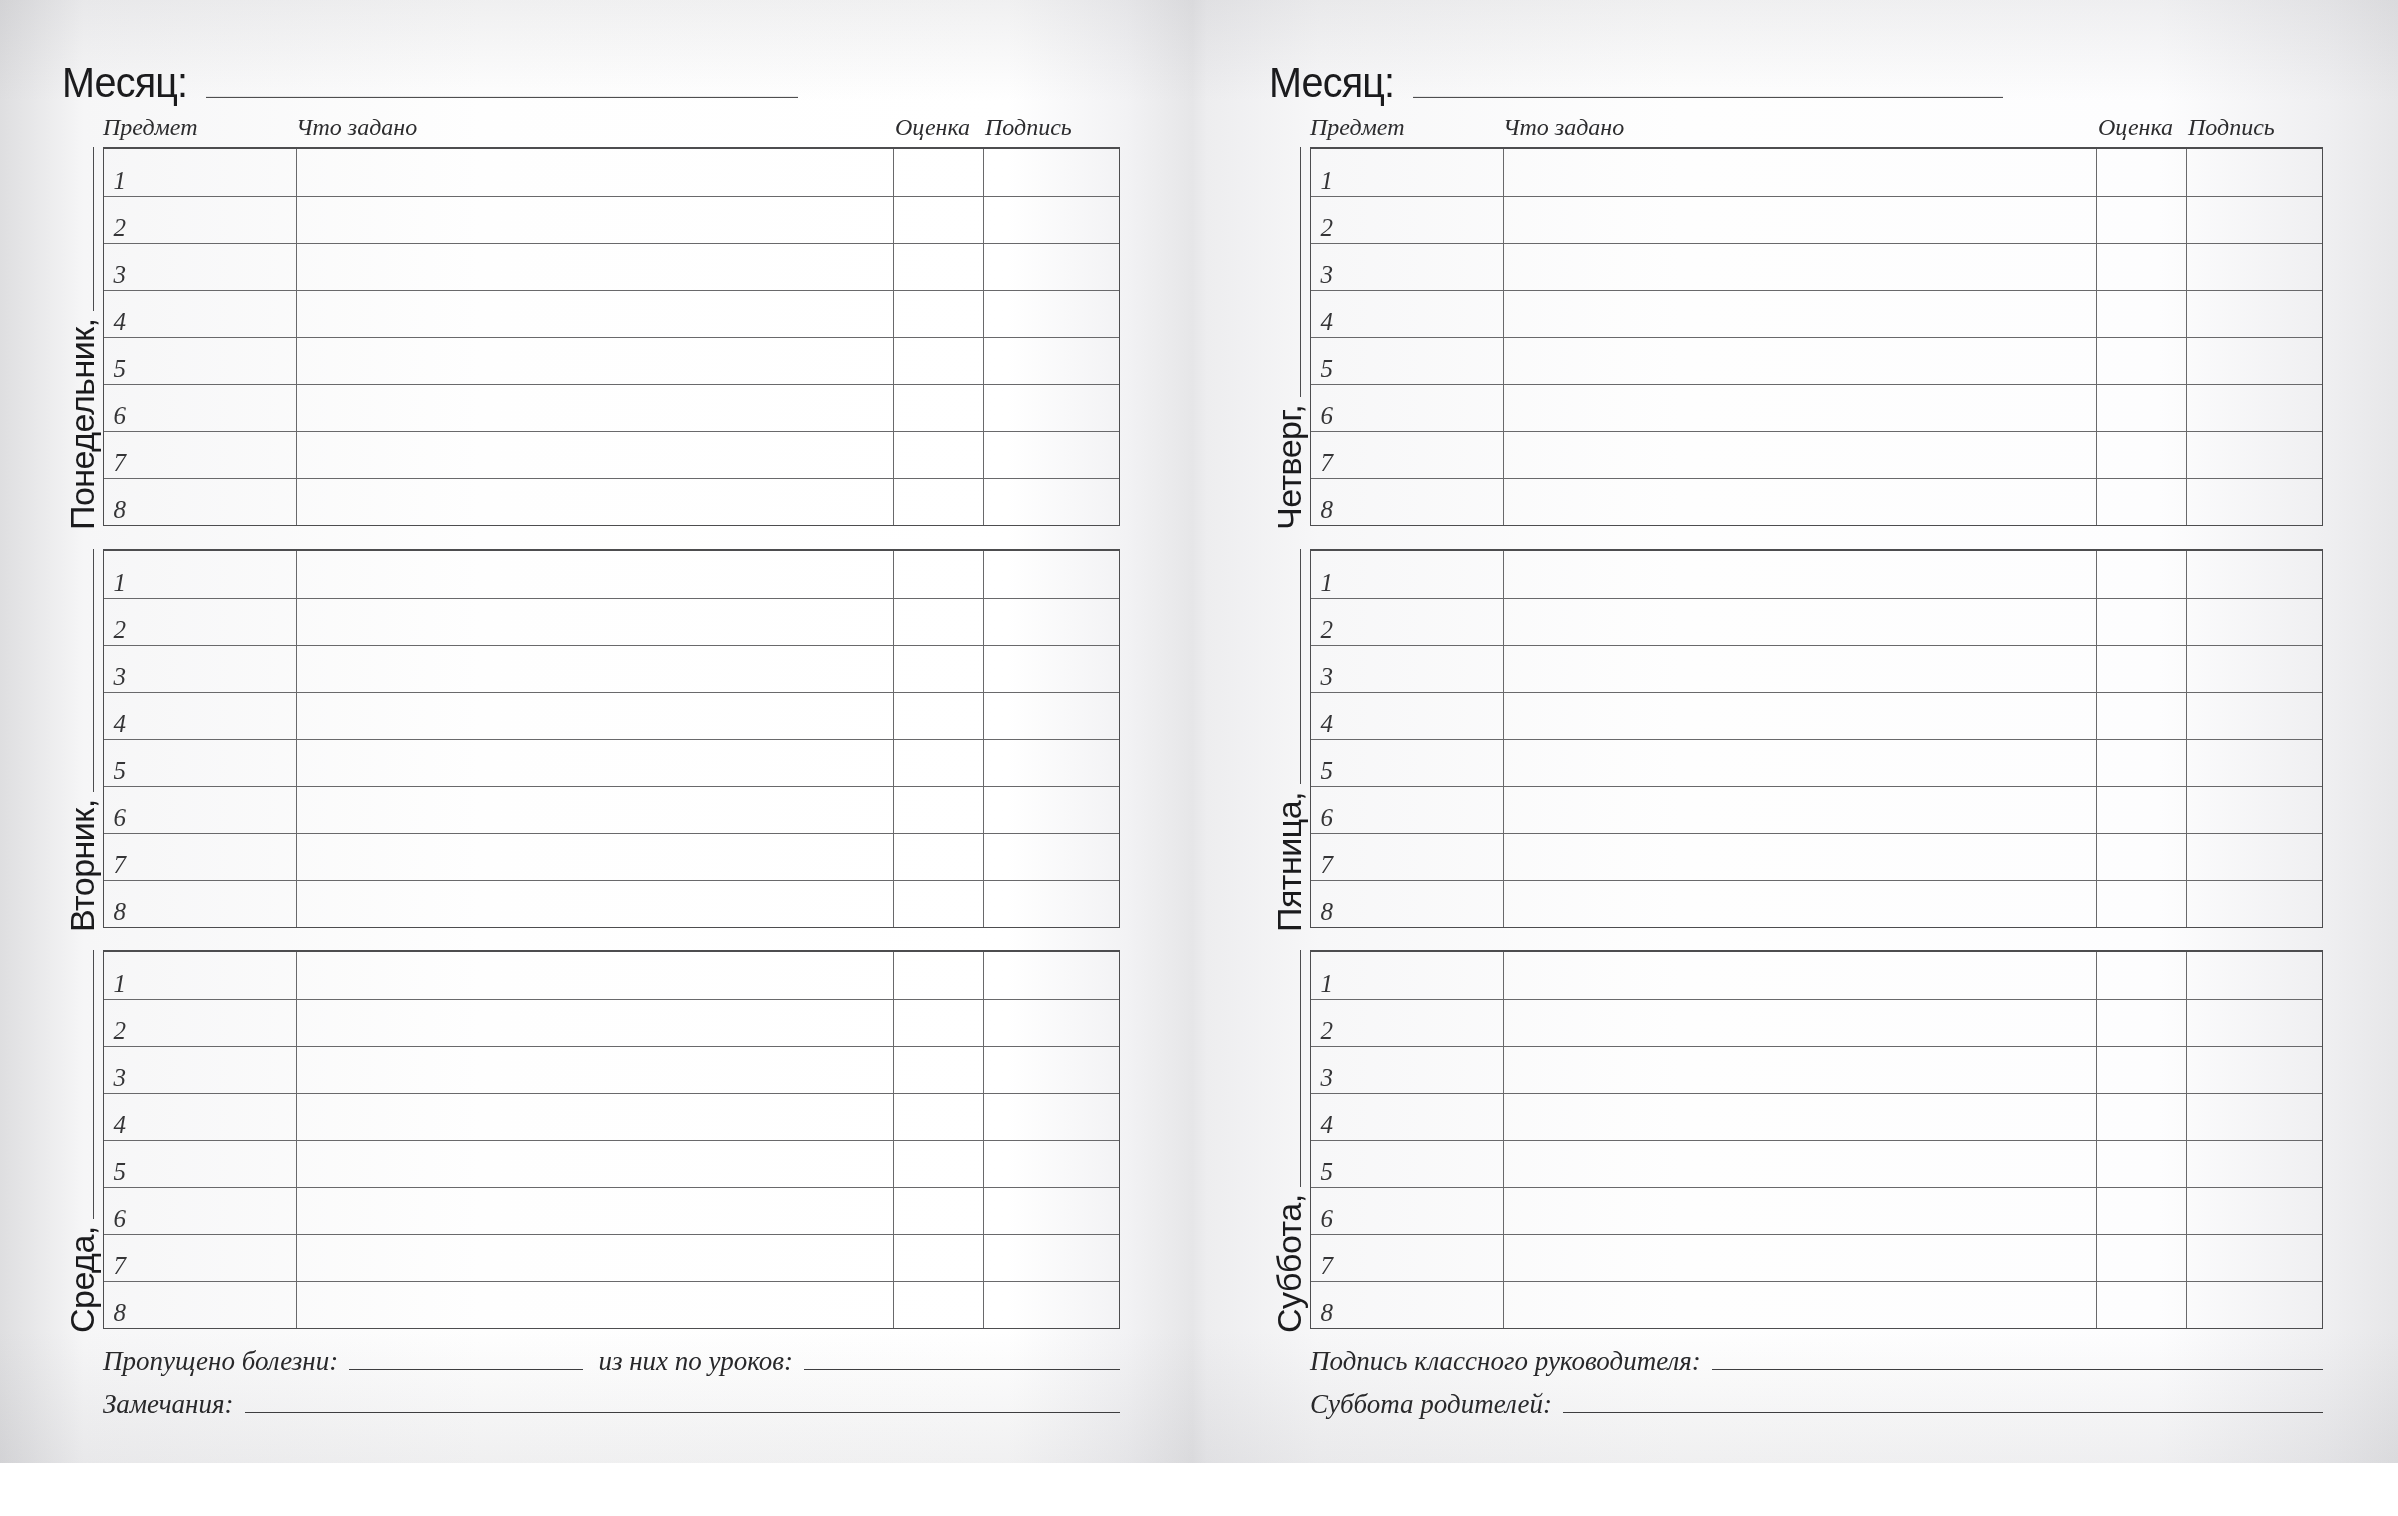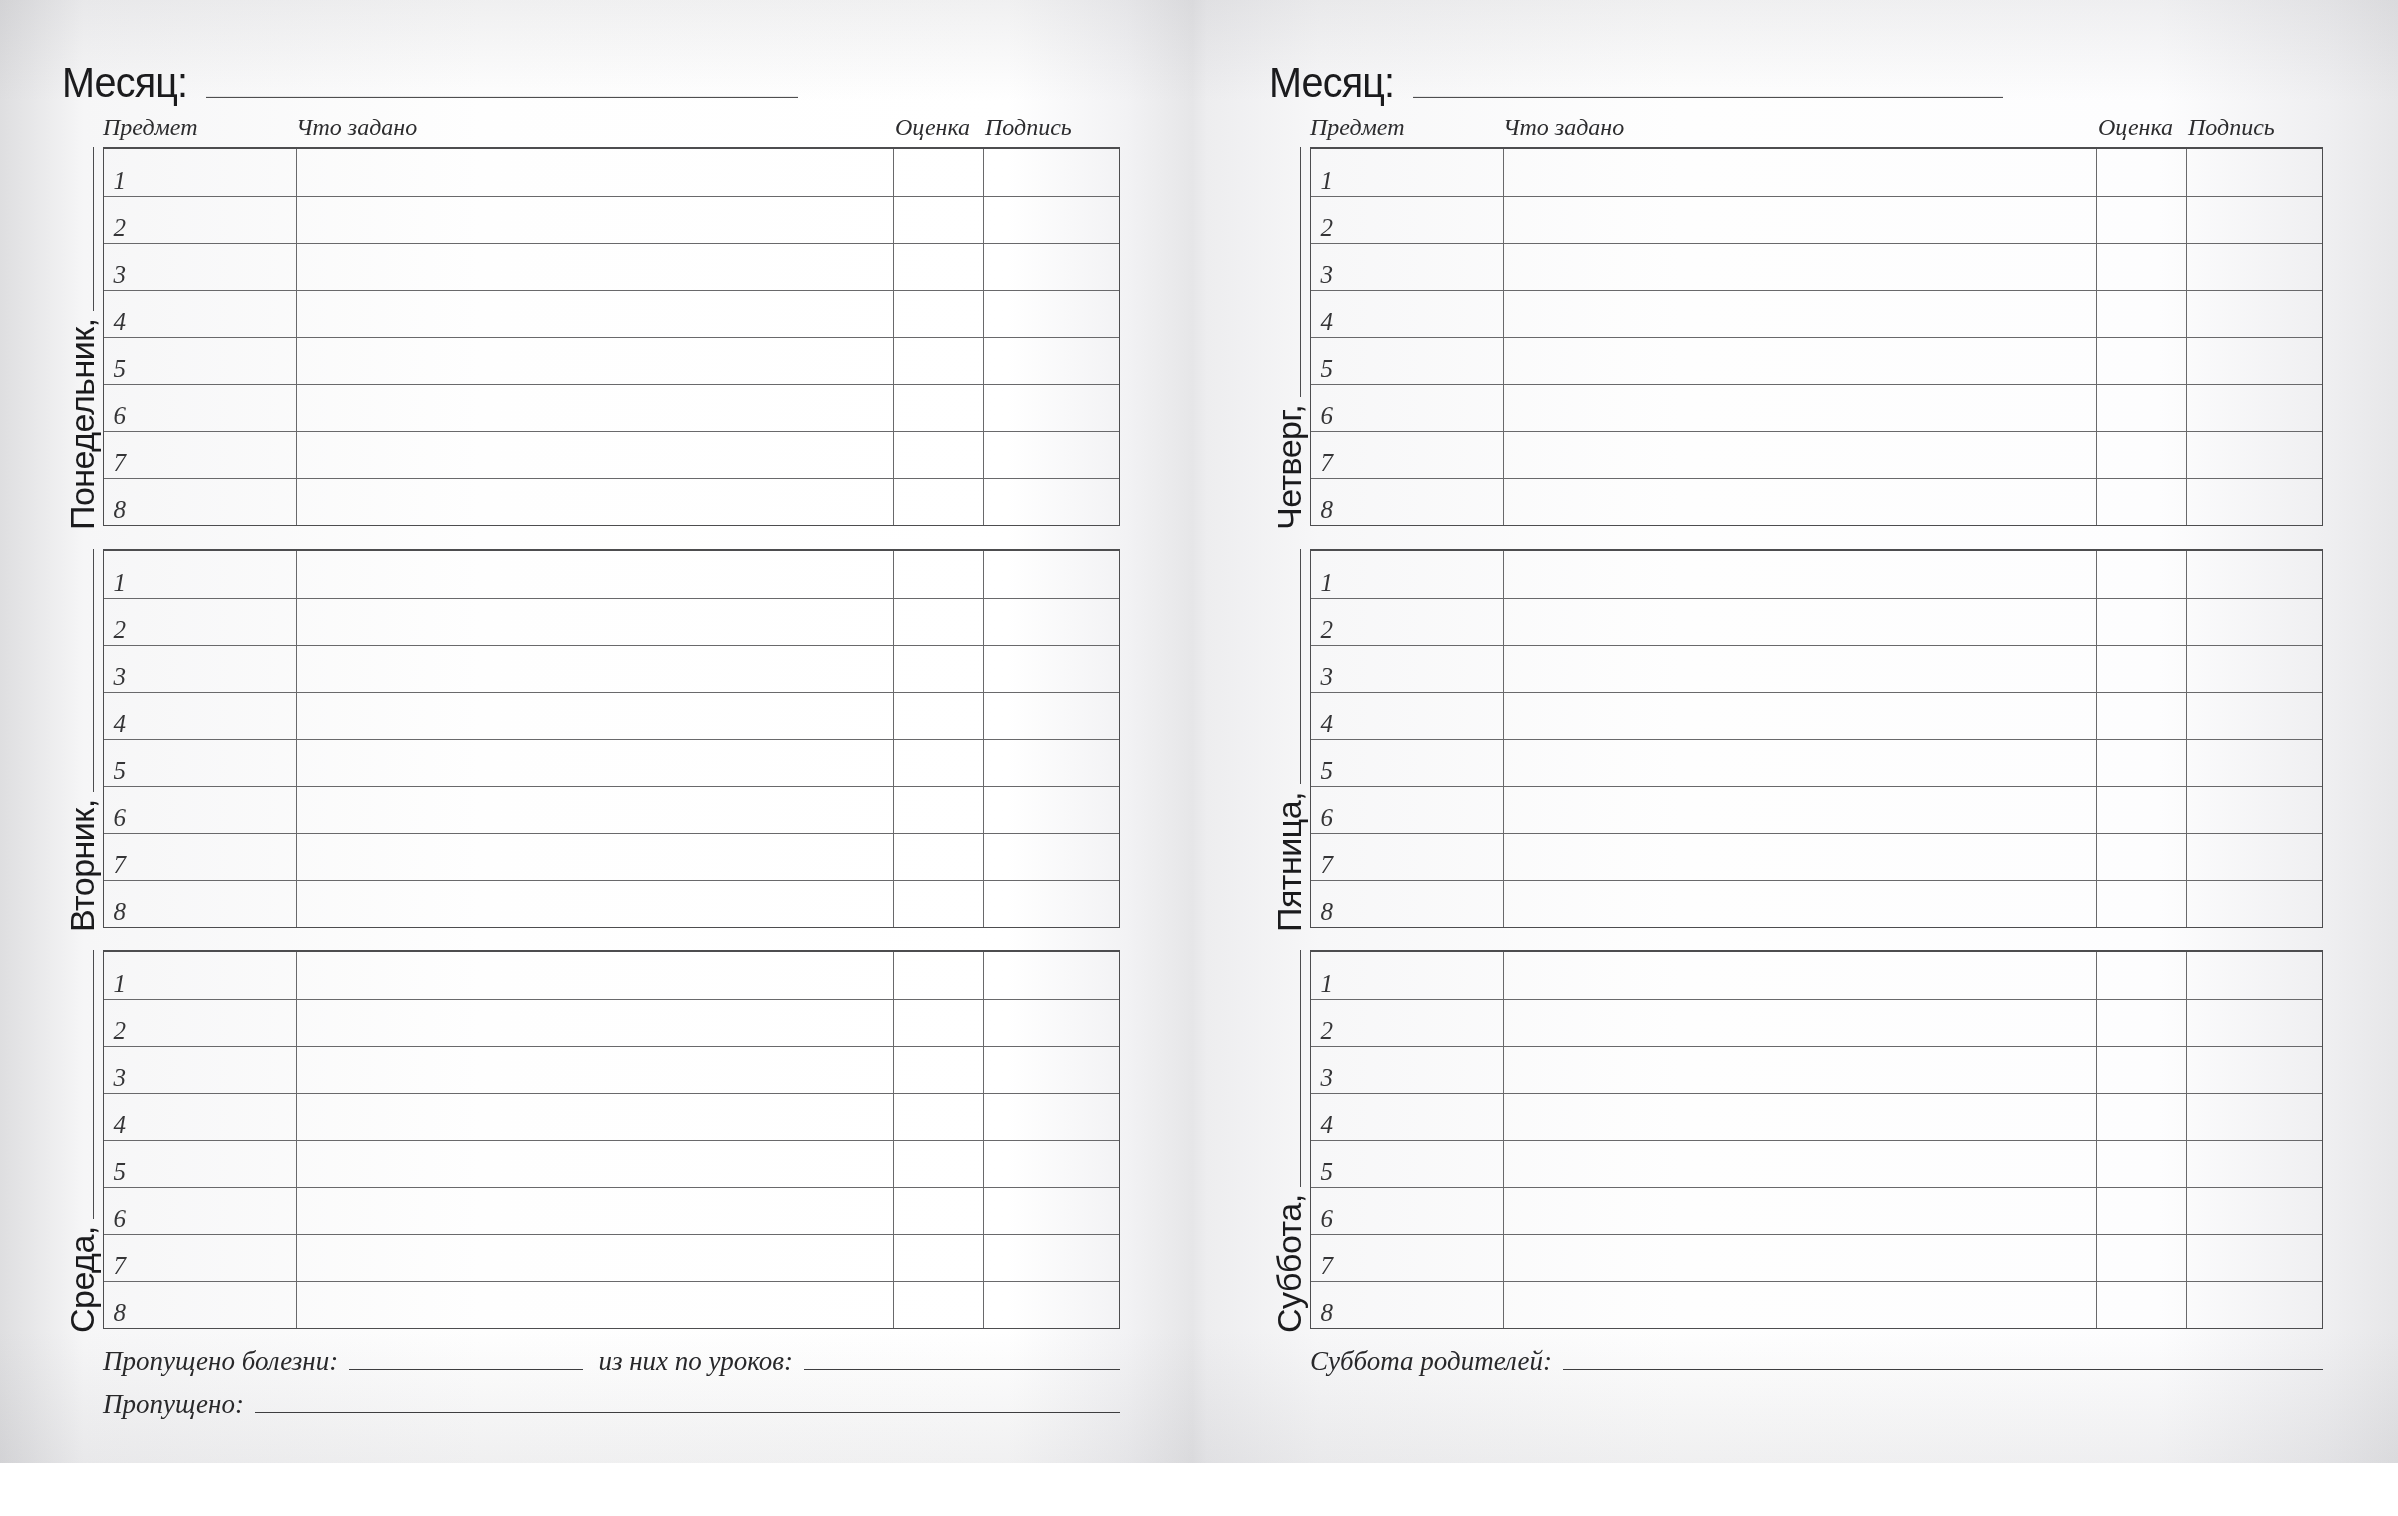--- a/index.html
+++ b/index.html
@@ -262,21 +262,21 @@
   </div>
 </div>
     <div class="page-footer">
       <div class="f-row">
         <span class="f-label">Пропущено болезни:</span>
         <span class="f-line f-line-fixed"></span>
         <span class="f-label">из них по уроков:</span>
         <span class="f-line f-line-flex"></span>
       </div>
       <div class="f-row">
-        <span class="f-label">Пропущено:</span>
+        <span class="f-label">Замечания:</span>
         <span class="f-line f-line-flex"></span>
       </div>
     </div>
   </section>
 
   <section class="page page-right">
     <div class="month-row">
       <span class="month-label">Месяц:</span>
       <span class="month-line"></span>
     </div>
@@ -459,20 +459,24 @@
               <span class="lesson-num">8</span>
             </div>
             <div class="dcell c-task"></div>
             <div class="dcell c-grade"></div>
             <div class="dcell c-sign last-col"></div>
           </div>
   </div>
 </div>
     <div class="page-footer">
       <div class="f-row">
+        <span class="f-label">Подпись классного руководителя:</span>
+        <span class="f-line f-line-flex"></span>
+      </div>
+      <div class="f-row">
         <span class="f-label">Суббота родителей:</span>
         <span class="f-line f-line-flex"></span>
       </div>
     </div>
   </section>
 
 </div>
 
 
 </body></html>

